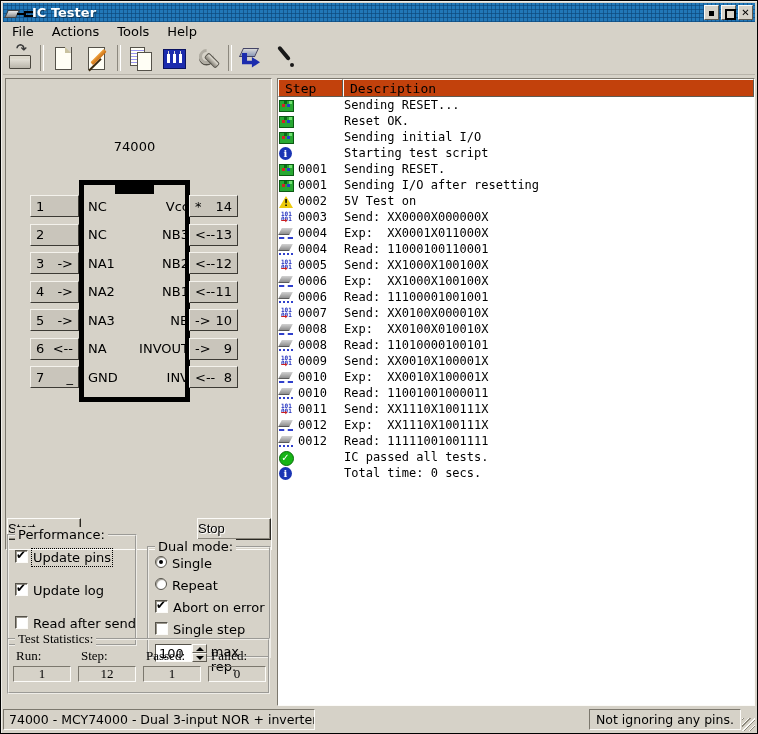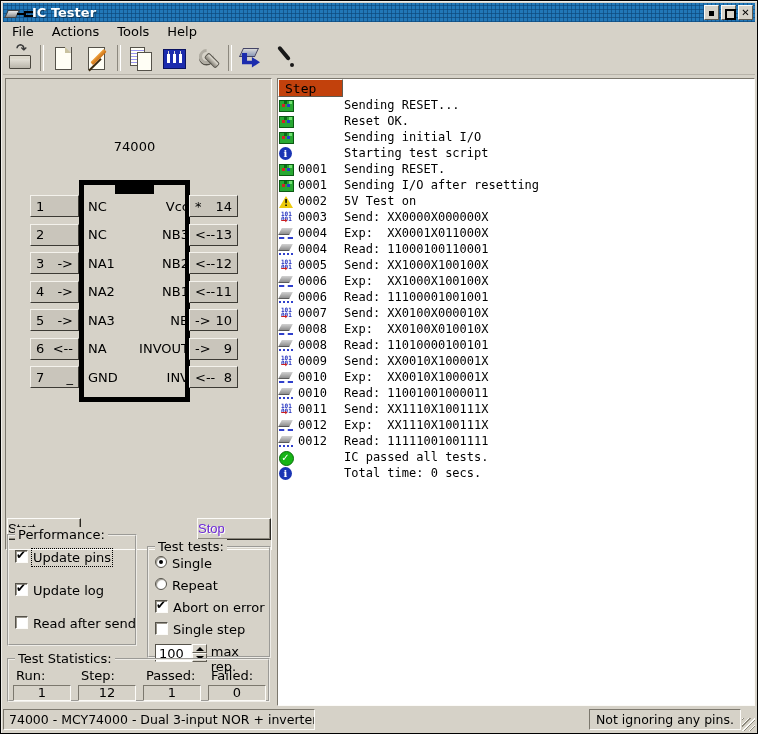--- a/index.html
+++ b/index.html
@@ -103,27 +103,27 @@
     border:1px solid; border-color:#f4f2ec #3c3a34 #3c3a34 #f4f2ec;
     display:flex; align-items:center; justify-content:space-between; padding:0 5px; font-size:13px; }
   .pin-label-l { margin-left:9px; }
   .pin-label-r { margin-left:auto; }
 
   .run-buttons { position:absolute; left:0; top:440px; width:267px; height:22px; }
   .btn { position:absolute; top:0; width:74px; height:22px; background:#d6d2c8; text-align:left;
     font-size:13px; line-height:20px;
     border:1px solid; border-color:#fcfbf8 #2a2822 #2a2822 #fcfbf8; box-shadow:inset -1px -1px 0 #8c887e; }
   .btn-start { left:2px; }
-  .btn-stop { right:1px; color:#6d28d9; text-shadow:1px 1px 0 #fff; }
+  .btn-stop { right:1px; color:#000000; text-shadow:1px 1px 0 #fff; }
 
   .frame { position:absolute; border:2px groove #efede8; }
   .frame-legend { position:absolute; top:-9px; left:6px; background:#d6d2c8; padding:0 3px; font-size:13px; }
   .frame-perf { left:2px; top:456px; width:130px; height:112px; padding:14px 4px 0 6px; }
   .frame-mode { left:142px; top:468px; width:124px; height:112px; padding:8px 2px 0 6px; }
-  .frame-stats { left:2px; top:580px; width:263px; height:44px; padding:8px 0 0 4px; }
+  .frame-stats { left:2px; top:560px; width:263px; height:56px; padding:8px 0 0 4px;font-family:Liberation Serif, serif; }
 
   .check-row, .radio-row { display:flex; align-items:flex-start; gap:5px; }
   .frame-perf .check-row { margin-bottom:18px; }
   .frame-mode .check-row, .frame-mode .radio-row { margin-bottom:7px; }
   .cb { width:13px; height:13px; background:#fff; position:relative; flex:0 0 13px;
     border:1px solid; border-color:#55524a #fcfbf8 #fcfbf8 #55524a; box-shadow:inset 1px 1px 0 #9a968c; }
   .cb.checked::after { content:"\2714"; position:absolute; left:0px; top:-3px;
     font:bold 12px/15px "DejaVu Sans",sans-serif; color:#000; }
   .radio { width:12px; height:12px; border-radius:50%; background:#fff; position:relative; flex:0 0 12px;
     border:1px solid #55524a; box-shadow:inset 1px 1px 1px #9a968c; }
@@ -390,21 +390,21 @@
           </div>
 
           <div class="check-row">
             <span class="cb"></span>
             <span class="check-label">Read after send</span>
           </div>
 
       </div>
 
       <div class="frame frame-mode">
-        <span class="frame-legend">Test tests:</span>
+        <span class="frame-legend">Dual mode:</span>
 
           <div class="radio-row">
             <span class="radio checked"></span>
             <span class="check-label">Single</span>
           </div>
 
           <div class="radio-row">
             <span class="radio"></span>
             <span class="check-label">Repeat</span>
           </div>
@@ -452,20 +452,21 @@
 
             <span class="stat-value">0</span>
 
         </div>
       </div>
     </div>
 
     <div class="log-panel">
       <div class="log-header">
         <span class="log-hcell step">Step</span>
+        <span class="log-hcell desc">Description</span>
       </div>
 
         <div class="lrow">
           <span class="licon li-reset"></span>
           <span class="lstep"></span>
           <span class="ltext">Sending RESET...</span>
         </div>
 
         <div class="lrow">
           <span class="licon li-reset"></span>

